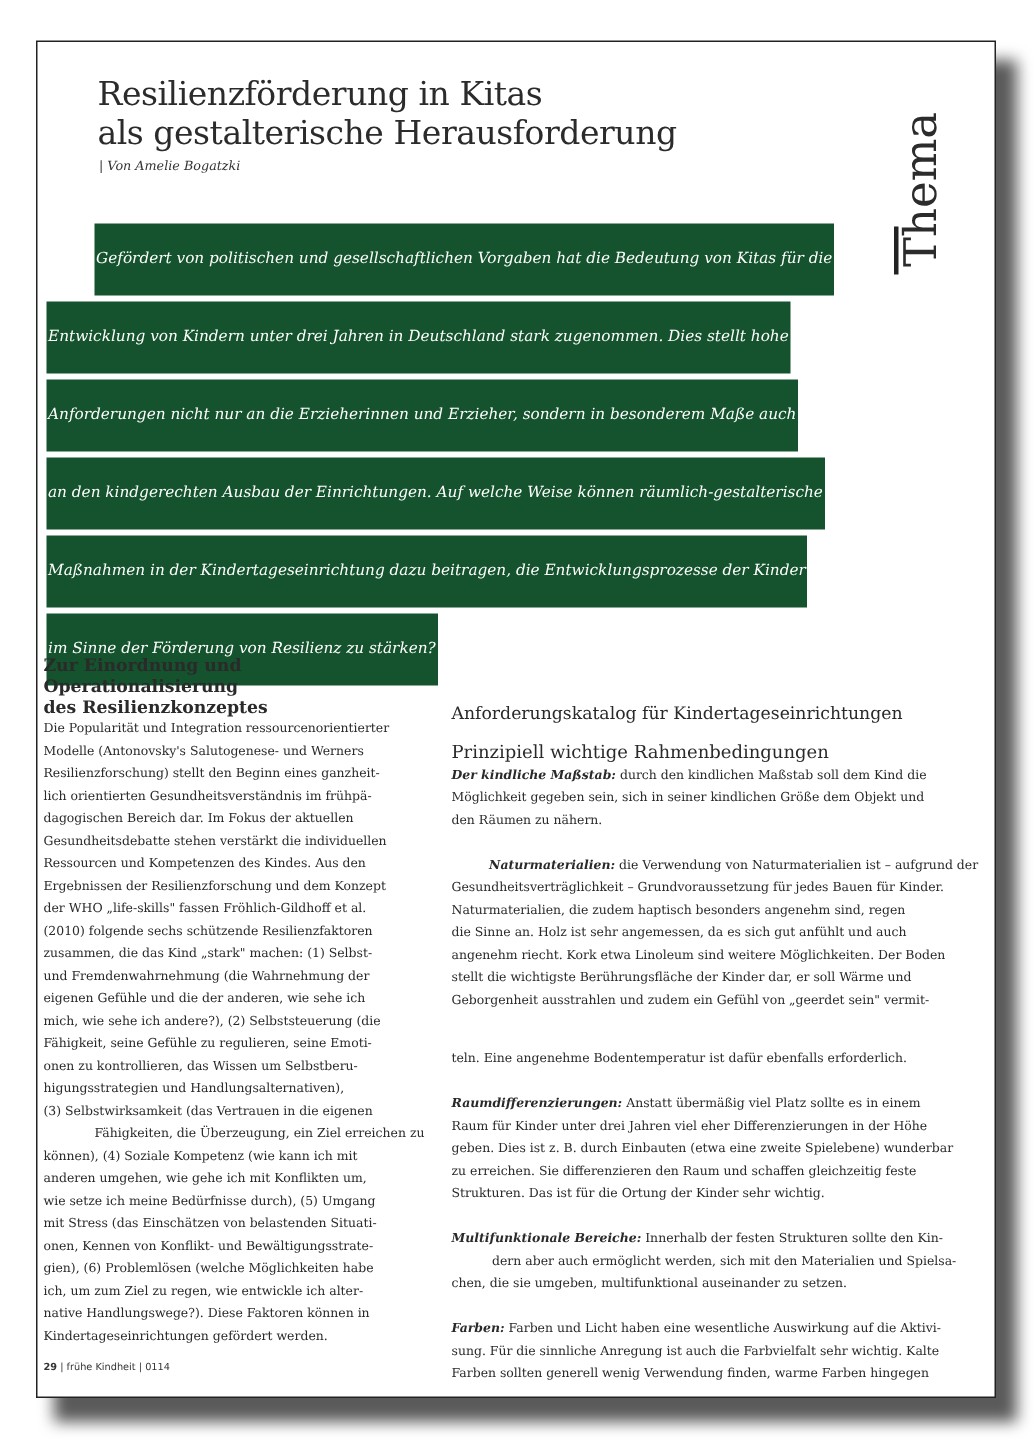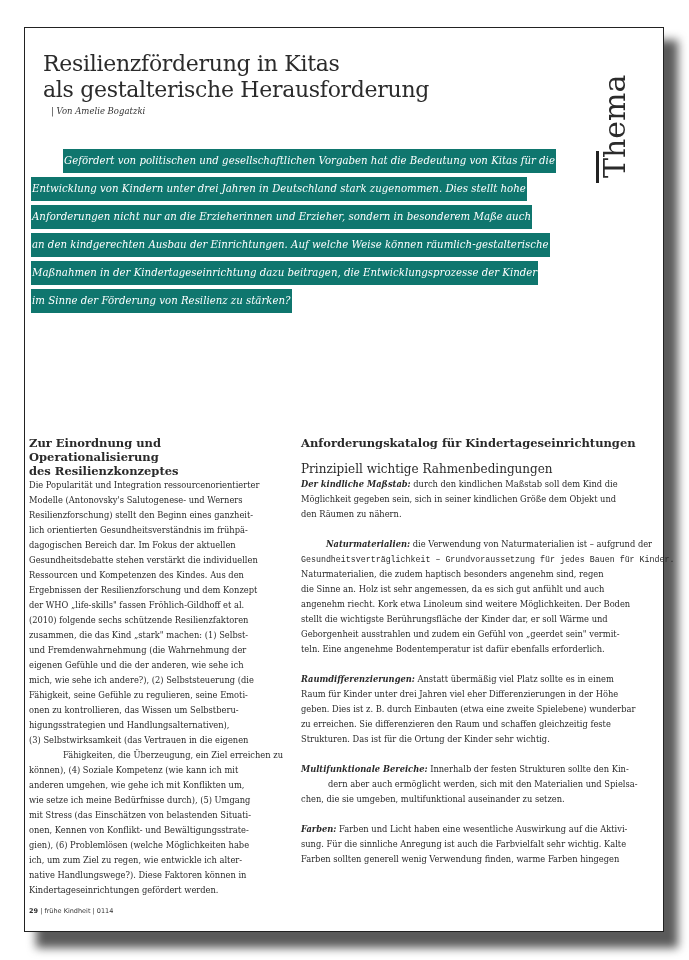--- a/index.html
+++ b/index.html
@@ -21,33 +21,33 @@
     .page {
       position: absolute;
       left: 24px; top: 27px;
       width: 640px; height: 905px;
       background: #ffffff;
       border: 1px solid #222;
       box-sizing: border-box;
     }
     .title {
       position: absolute;
-      left: 18px; top: 23px;
+      left: 40px; top: 23px;
       font-family: "DejaVu Serif", serif;
       font-weight: 300;
       font-size: 22px;
       line-height: 26px;
       color: #2b2b2b;
       letter-spacing: -0.3px;
       margin: 0;
     }
     .title span { display: block; white-space: nowrap; }
     .byline {
       position: absolute;
-      left: 26px; top: 78px;
+      left: 41px; top: 78px;
       font-family: "DejaVu Serif", serif;
       font-style: italic;
       font-size: 8.5px;
       color: #333;
     }
     .thema {
       position: absolute;
       left: 570px; top: 150px;
       transform-origin: 0 0;
       transform: rotate(-90deg);
@@ -71,22 +71,22 @@
       left: 6px; top: 121px;
       width: 560px;
       font-family: "DejaVu Serif", serif;
       font-style: italic;
       font-size: 10.2px;
       line-height: 20px;
       color: #ffffff;
     }
     .lead .ln {
       display: inline-block;
-      background: #0f766e;
-      padding: 4px 1px;
+      background: #14532d;
+      padding: 16px 1px;
       white-space: nowrap;
       line-height: 16px;
       margin-bottom: 4px;
     }
     .lead .ln.first { margin-left: 32px; }
     .col {
       position: absolute;
       top: 408px;
       font-family: "DejaVu Serif", serif;
       font-size: 8.3px;
@@ -95,21 +95,21 @@
     }
     .col-left { left: 4px; width: 262px; }
     .col-right { left: 276px; width: 356px; }
     .h2 {
       font-size: 11.5px;
       line-height: 14px;
       font-weight: bold;
       color: #2a2a2a;
       margin: 0;
     }
-    .h2.light { font-weight: bold; font-size: 11.5px; }
+    .h2.light { font-weight: normal; font-size: 11.5px; margin-top: 32px; }
     .h3 { font-size: 12px; line-height: 15px; margin: 0; font-weight: normal; }
     .para { margin: 0; }
     .para .lbl { font-style: italic; font-weight: bold; }
     .gap { height: 15px; }
     .footer {
       position: absolute;
       left: 4px; top: 879px;
       font-family: "DejaVu Sans", sans-serif;
       font-size: 6.5px;
       color: #333;
@@ -185,27 +185,27 @@
     <h3 class="h3">Prinzipiell wichtige Rahmenbedingungen</h3>
     <div id="right-body">
         <p class="para">
           <span style="display: block; white-space: nowrap;"><span class="lbl">Der kindliche Maßstab:</span><span> durch den kindlichen Maßstab soll dem Kind die</span></span>
           <span style="display: block; white-space: nowrap;">Möglichkeit gegeben sein, sich in seiner kindlichen Größe dem Objekt und</span>
           <span style="display: block; white-space: nowrap;">den Räumen zu nähern.</span>
         </p>
         <div class="gap"></div>
         <p class="para">
           <span style="display: block; white-space: nowrap; margin-left: 25px;"><span class="lbl">Naturmaterialien:</span><span> die Verwendung von Naturmaterialien ist – aufgrund der</span></span>
-          <span style="display: block; white-space: nowrap; font-family: Liberation Mono, monospace;">Gesundheitsverträglichkeit – Grundvoraussetzung für jedes Bauen für Kinder.</span>
+          <span style="display: block; white-space: nowrap;">Gesundheitsverträglichkeit – Grundvoraussetzung für jedes Bauen für Kinder.</span>
           <span style="display: block; white-space: nowrap;">Naturmaterialien, die zudem haptisch besonders angenehm sind, regen</span>
           <span style="display: block; white-space: nowrap;">die Sinne an. Holz ist sehr angemessen, da es sich gut anfühlt und auch</span>
           <span style="display: block; white-space: nowrap;">angenehm riecht. Kork etwa Linoleum sind weitere Möglichkeiten. Der Boden</span>
           <span style="display: block; white-space: nowrap;">stellt die wichtigste Berührungsfläche der Kinder dar, er soll Wärme und</span>
           <span style="display: block; white-space: nowrap;">Geborgenheit ausstrahlen und zudem ein Gefühl von „geerdet sein" vermit-</span>
-          <span style="display: block; white-space: nowrap;">teln. Eine angenehme Bodentemperatur ist dafür ebenfalls erforderlich.</span>
+          <span style="display: block; white-space: nowrap; margin-top: 24px;">teln. Eine angenehme Bodentemperatur ist dafür ebenfalls erforderlich.</span>
         </p>
         <div class="gap"></div>
         <p class="para">
           <span style="display: block; white-space: nowrap;"><span class="lbl">Raumdifferenzierungen:</span><span> Anstatt übermäßig viel Platz sollte es in einem</span></span>
           <span style="display: block; white-space: nowrap;">Raum für Kinder unter drei Jahren viel eher Differenzierungen in der Höhe</span>
           <span style="display: block; white-space: nowrap;">geben. Dies ist z. B. durch Einbauten (etwa eine zweite Spielebene) wunderbar</span>
           <span style="display: block; white-space: nowrap;">zu erreichen. Sie differenzieren den Raum und schaffen gleichzeitig feste</span>
           <span style="display: block; white-space: nowrap;">Strukturen. Das ist für die Ortung der Kinder sehr wichtig.</span>
         </p>
         <div class="gap"></div>

